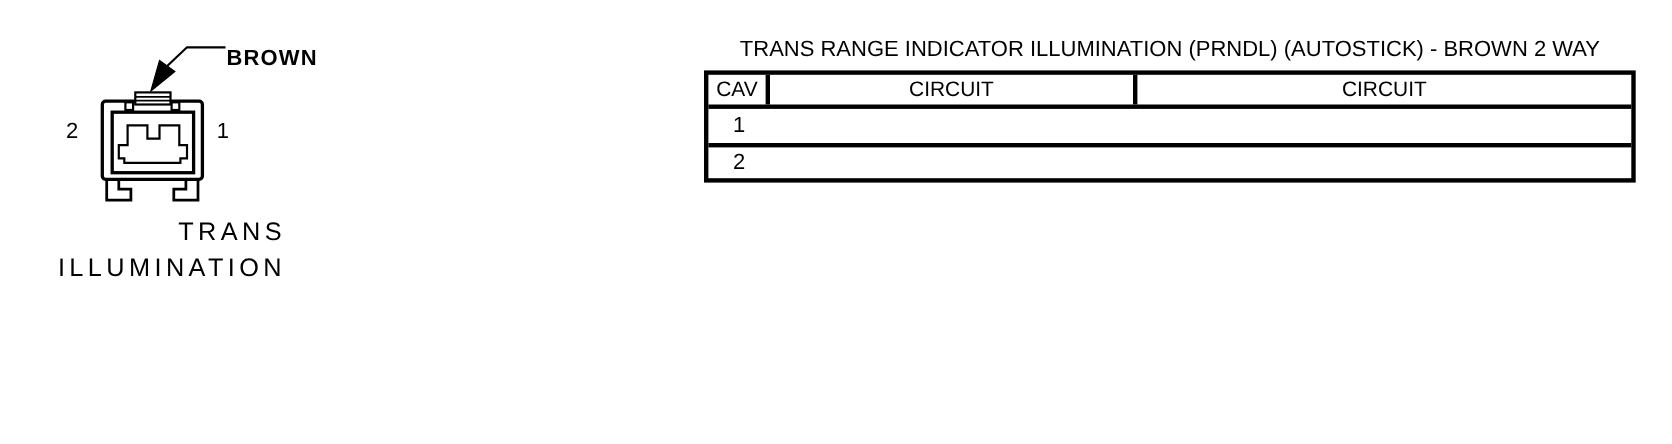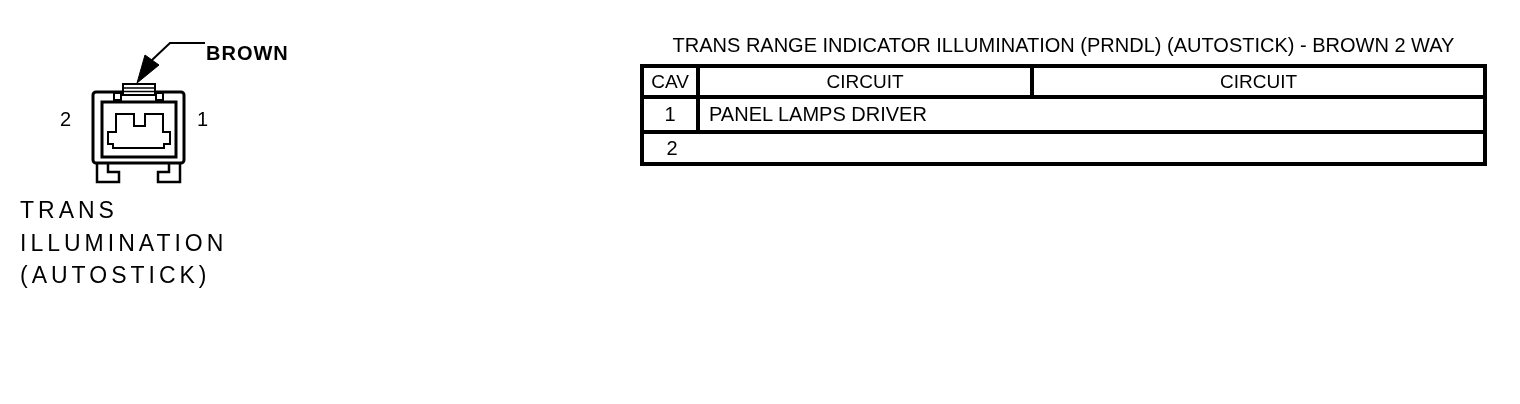--- a/index.html
+++ b/index.html
@@ -39,21 +39,21 @@
     font-size: 20px;
     font-weight: normal;
   }
   .pin-num.left  { left: 60px; }
   .pin-num.right { left: 197px; }
   .connector-caption {
     position: absolute;
     left: 20px;
     top: 194px;
     width: 240px;
-    text-align: left;
+    text-align: right;
     font-size: 23px;
     line-height: 32.5px;
     letter-spacing: 4px;
     white-space: nowrap;
   }
 
   
   .table-title {
     position: absolute;
     left: 640px;
@@ -126,31 +126,29 @@
   <polyline points="180,163 180,182 158,182 158,172 169,172 169,164" fill="none" stroke="#000" stroke-width="2.5"></polyline>
 </svg>
 
 <div class="wire-label">BROWN</div>
 <div class="pin-num left">2</div>
 <div class="pin-num right">1</div>
 
 <div class="connector-caption">
   <div>TRANS</div>
   <div>ILLUMINATION</div>
-  <div>(AUTOSTICK)</div>
 </div>
 
 <div class="table-title">TRANS RANGE INDICATOR ILLUMINATION (PRNDL) (AUTOSTICK) - BROWN 2 WAY</div>
 
 <div class="pinout-table">
   <div class="t-row header">
     <div class="t-cell center">CAV</div>
     <div class="t-cell center">CIRCUIT</div>
     <div class="t-cell center">CIRCUIT</div>
   </div>
   <div class="t-row r1">
     <div class="t-cell center">1</div>
-    <div class="t-cell">PANEL LAMPS DRIVER</div>
   </div>
   <div class="t-row r2">
     <div class="t-cell center">2</div>
   </div>
 </div>
 
 </body></html>

